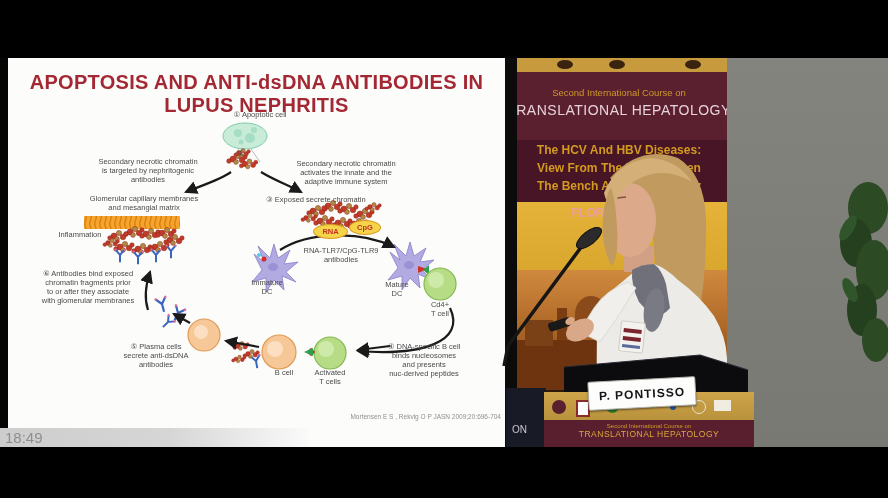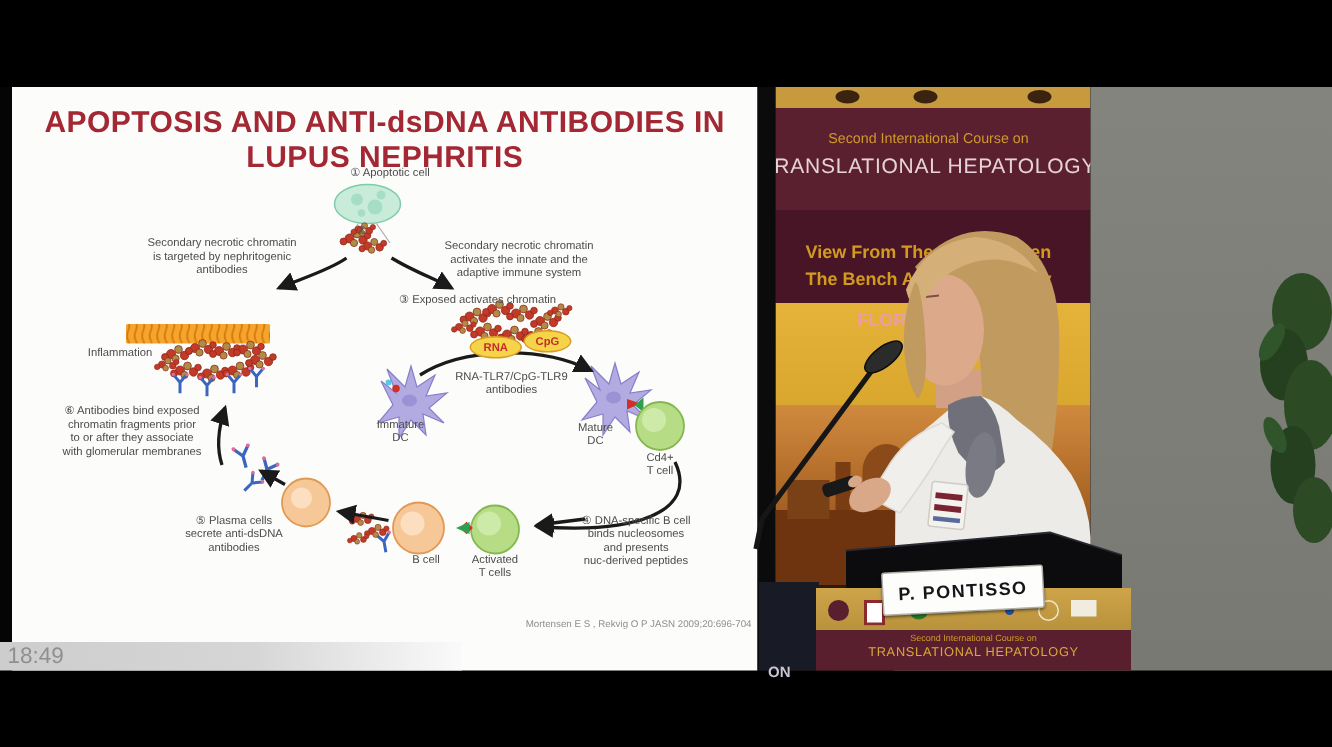--- a/index.html
+++ b/index.html
@@ -27,21 +27,21 @@
   .p-sec2{position:absolute;left:0;top:82px;width:210px;height:62px;background:#471526;}
   .p-sec3{position:absolute;left:0;top:144px;width:210px;height:68px;background:linear-gradient(180deg,#e6b33a,#d9a62e);}
   .p-city{position:absolute;left:0;top:212px;width:210px;height:120px;
           background:linear-gradient(180deg,#d08a3e 0%,#b06a28 45%,#7c4014 100%);}
   .clip-line{position:absolute;left:-16px;width:236px;text-align:center;white-space:pre-line;}
   .wall{position:absolute;left:727px;top:0;width:161px;height:389px;
         background:linear-gradient(180deg,#84847e,#797973);}
   #scene-svg{position:absolute;left:0;top:0;z-index:5;pointer-events:none;}
   
   .navy{position:absolute;left:506px;top:330px;width:40px;height:59px;background:#181b26;z-index:6;}
-  .side-on{position:absolute;left:512px;top:385px;font-size:10px;font-weight:bold;color:#cac4d4;z-index:7;}
+  .side-on{position:absolute;left:512px;top:366px;font-size:10px;font-weight:normal;color:#cac4d4;z-index:7;}
   .gold-band{position:absolute;left:544px;top:334px;width:210px;height:28px;z-index:6;
              background:linear-gradient(180deg,#cfa44a,#b8923c);}
   .gold-band .logo{position:absolute;top:8px;}
   .maroon-band{position:absolute;left:544px;top:362px;width:210px;height:27px;background:#5a1f2e;z-index:6;
                text-align:center;overflow:hidden;}
   .mb1{margin-top:3px;font-size:6px;color:#d29a2a;}
   .mb2{font-size:8.5px;letter-spacing:.5px;color:#d8a93c;}
   .plate{position:absolute;left:588px;top:321px;width:106px;height:27px;background:#fdfdfb;
          border:1px solid #b0b0a8;border-radius:2px;transform:rotate(-3deg);z-index:8;
          display:flex;align-items:center;justify-content:center;box-shadow:0 1px 2px rgba(0,0,0,.5);}
@@ -182,26 +182,28 @@
       </svg>
 
       <div class="lbl" style="left:197px;top:52px;width:110px;text-align:center">① Apoptotic cell</div>
       <div class="lbl" style="left:225px;top:91px;width:16px">②</div>
       <div class="lbl" style="left:70px;top:99px;width:140px">Secondary necrotic chromatin
 is targeted by nephritogenic
 antibodies</div>
       <div class="lbl" style="left:272px;top:101px;width:132px">Secondary necrotic chromatin
 activates the innate and the
 adaptive immune system</div>
+      <div class="lbl" style="left:60px;top:136px;width:152px">Glomerular capillary membranes
+and mesangial matrix</div>
       <div class="lbl" style="left:38px;top:172px;width:68px">Inflammation</div>
       <div class="lbl" style="left:14px;top:211px;width:132px">⑥ Antibodies bind exposed
 chromatin fragments prior
 to or after they associate
 with glomerular membranes</div>
-      <div class="lbl" style="left:258px;top:137px;width:144px;text-align:left">③ Exposed activates chromatin</div>
+      <div class="lbl" style="left:258px;top:137px;width:144px;text-align:left">③ Exposed secrete chromatin</div>
       <div class="pill" style="left:305px;top:166px;width:33px;height:13px">RNA</div>
       <div class="pill" style="left:341px;top:162px;width:30px;height:13px">CpG</div>
       <div class="lbl" style="left:280px;top:188px;width:106px">RNA-TLR7/CpG-TLR9
 antibodies</div>
       <div class="lbl" style="left:234px;top:220px;width:50px">Immature
 DC</div>
       <div class="lbl" style="left:366px;top:222px;width:46px">Mature
 DC</div>
       <div class="lbl" style="left:410px;top:242px;width:44px">Cd4+
 T cell</div>
@@ -224,20 +226,21 @@
       <div class="p-goldstrip">
         <span style="left:40px"></span>
         <span style="left:92px"></span>
         <span style="left:168px"></span>
       </div>
       <div class="p-sec1">
         <div class="clip-line" style="top:15px;font-size:9.5px;color:#cf9828">Second International Course on</div>
         <div class="clip-line" style="top:30px;font-size:14px;letter-spacing:.5px;color:#e8d2da">TRANSLATIONAL HEPATOLOGY</div>
       </div>
       <div class="p-sec2">
+        <div class="clip-line" style="top:3px;font-size:12px;font-weight:bold;color:#d39a20">The HCV And HBV Diseases:</div>
         <div class="clip-line" style="top:21px;font-size:12px;font-weight:bold;color:#d39a20">View From The Bed Between</div>
         <div class="clip-line" style="top:39px;font-size:12px;font-weight:bold;color:#d39a20">The Bench And The Territory</div>
       </div>
       <div class="p-sec3">
         <div class="clip-line" style="top:4px;font-size:12px;font-weight:bold;color:#ef9ab5;opacity:.85">FLORENCE MAY</div>
         <div class="clip-line" style="top:24px;font-size:7.5px;color:#c8a878;opacity:.9">Careggi Hospital</div>
       </div>
       <div class="p-city">
         <div style="position:absolute;left:58px;top:26px;width:32px;height:36px;background:#8a4a1a;border-radius:50% 50% 0 0"></div>
         <div style="position:absolute;left:40px;top:38px;width:10px;height:62px;background:#7a3c12"></div>

